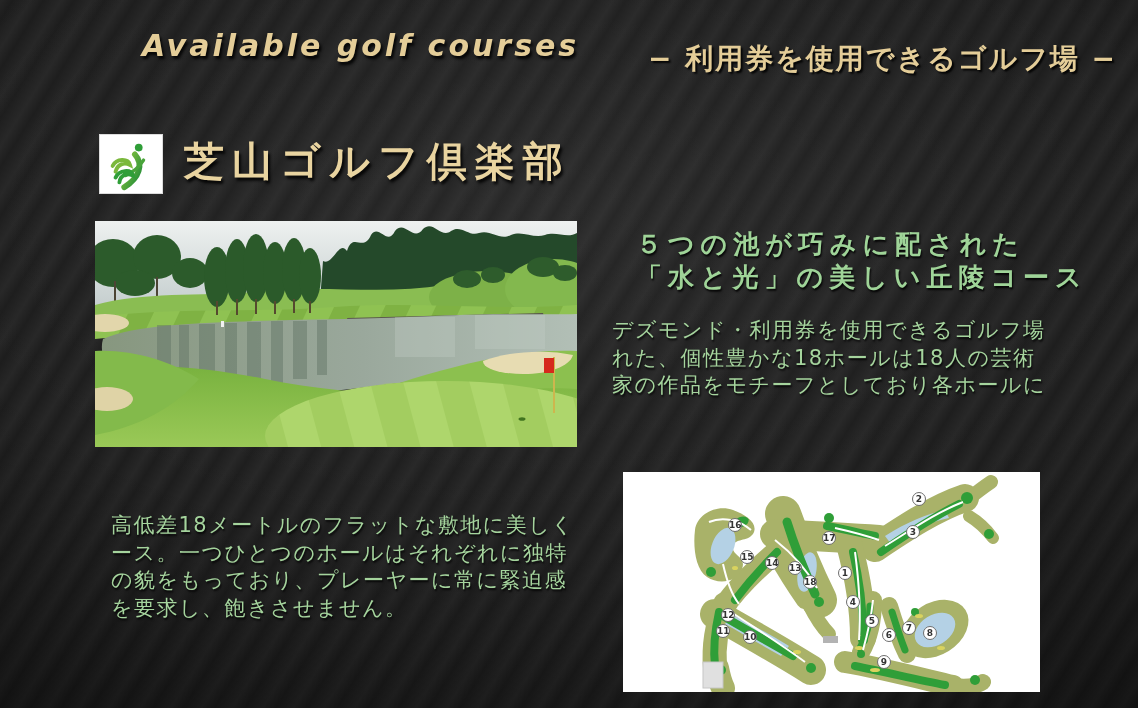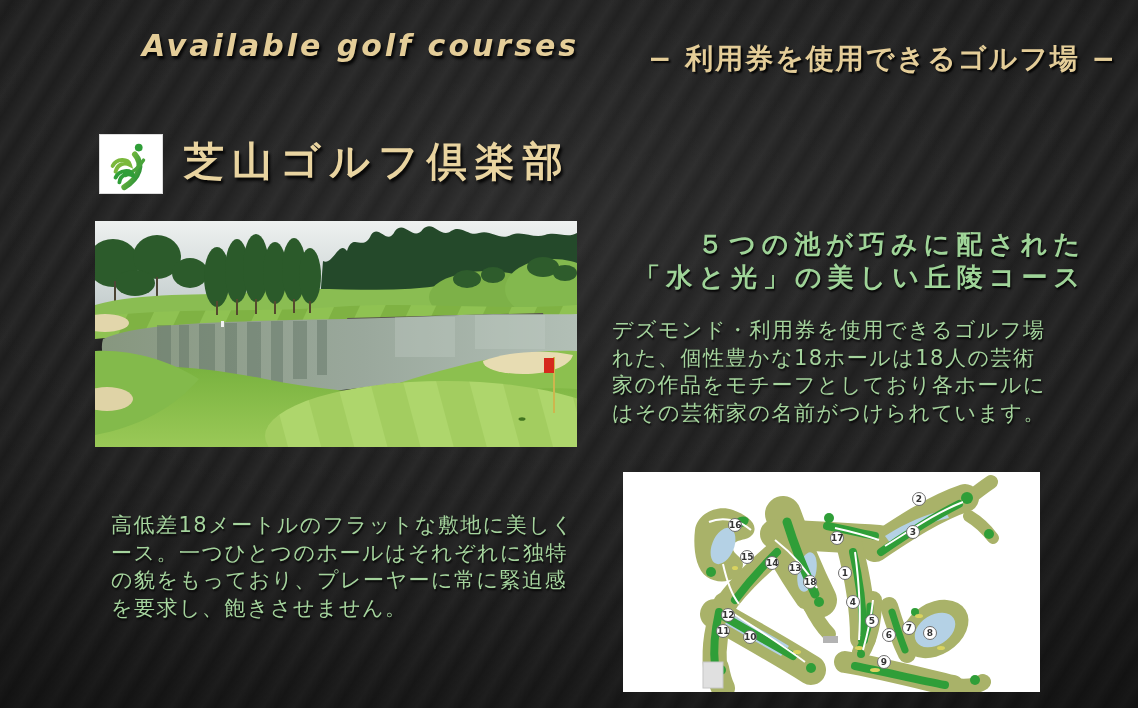--- a/index.html
+++ b/index.html
@@ -25,21 +25,21 @@
     position:absolute;left:99px;top:134px;width:64px;height:60px;
     background:#fff;border:1px solid #dcdcdc;box-sizing:border-box;
   }
   .club-name{
     position:absolute;left:184px;top:134px;margin:0;
     font-size:40px;font-weight:bold;letter-spacing:8px;
     color:#e9d4a0;text-shadow:2px 3px 3px rgba(0,0,0,0.9);white-space:nowrap;
   }
   .photo{position:absolute;left:95px;top:221px;width:482px;height:226px;}
   .catch{
-    position:absolute;left:616px;top:228px;width:470px;text-align:right;
+    position:absolute;left:636px;top:228px;width:470px;text-align:left;
     font-size:26px;font-weight:bold;letter-spacing:6px;line-height:33px;
     color:#9fd498;text-shadow:1px 2px 2px rgba(0,0,0,0.9);
   }
   .catch span{display:block;white-space:nowrap;}
   .desc{margin:0;font-size:21px;line-height:27.5px;letter-spacing:1.5px;
     color:#a5d49d;text-shadow:1px 2px 2px rgba(0,0,0,0.85);}
   .desc span{display:block;white-space:nowrap;}
   .desc-right{position:absolute;left:612px;top:317px;width:480px;}
   .desc-left{position:absolute;left:111px;top:512px;width:490px;}
   .map{position:absolute;left:623px;top:472px;width:417px;height:220px;background:#fff;}
@@ -171,21 +171,20 @@
 
   <div class="catch">
     <span>５つの池が巧みに配された</span>
     <span>「水と光」の美しい丘陵コース</span>
   </div>
 
   <p class="desc desc-right">
     <span>デズモンド・利用券を使用できるゴルフ場</span>
     <span>れた、個性豊かな18ホールは18人の芸術</span>
     <span>家の作品をモチーフとしており各ホールに</span>
-    <span>はその芸術家の名前がつけられています。</span>
   </p>
 
   <p class="desc desc-left">
     <span>高低差18メートルのフラットな敷地に美しく</span>
     <span>ース。一つひとつのホールはそれぞれに独特</span>
     <span>の貌をもっており、プレーヤーに常に緊迫感</span>
     <span>を要求し、飽きさせません。</span>
   </p>
 
   <div class="map">
@@ -275,18 +274,18 @@
         <div class="hole-marker" style="left: 286px; top: 156px;">7</div>
         <div class="hole-marker" style="left: 307px; top: 161px;">8</div>
         <div class="hole-marker" style="left: 261px; top: 190px;">9</div>
         <div class="hole-marker" style="left: 127px; top: 165px;">10</div>
         <div class="hole-marker" style="left: 100px; top: 159px;">11</div>
         <div class="hole-marker" style="left: 105px; top: 143px;">12</div>
         <div class="hole-marker" style="left: 172px; top: 96px;">13</div>
         <div class="hole-marker" style="left: 149px; top: 91px;">14</div>
         <div class="hole-marker" style="left: 124px; top: 85px;">15</div>
         <div class="hole-marker" style="left: 112px; top: 53px;">16</div>
-        <div class="hole-marker" style="left: 214px; top: 66px;">17</div>
+        <div class="hole-marker" style="left: 206px; top: 66px;">17</div>
         <div class="hole-marker" style="left: 187px; top: 110px;">18</div>
       </div>
   </div>
 
 </div>
 
 </body></html>

